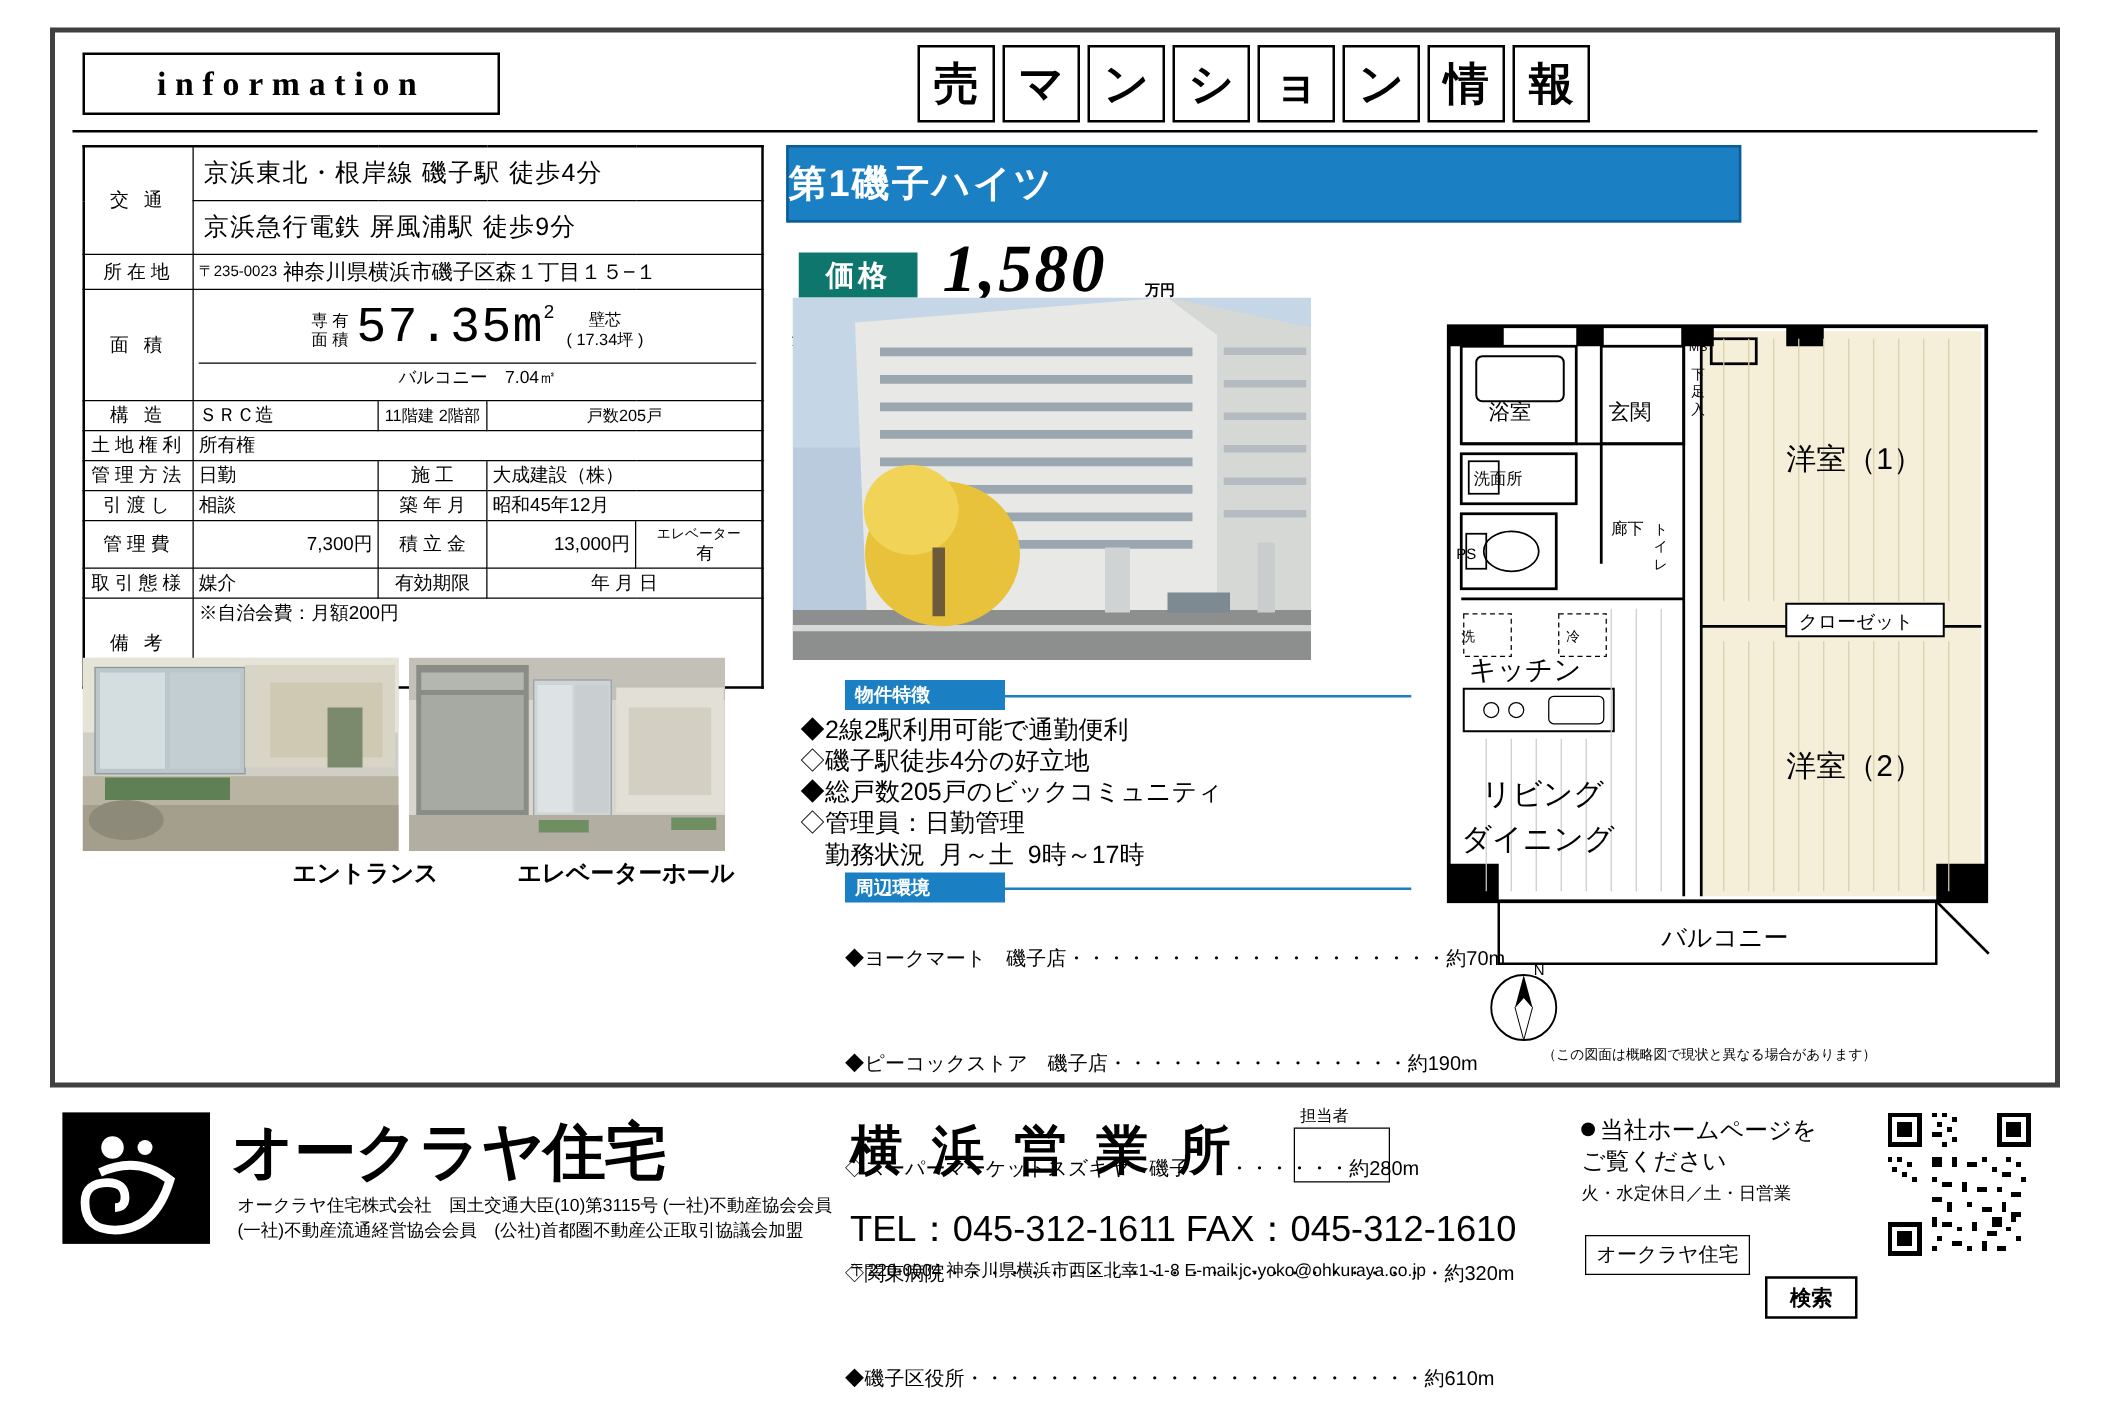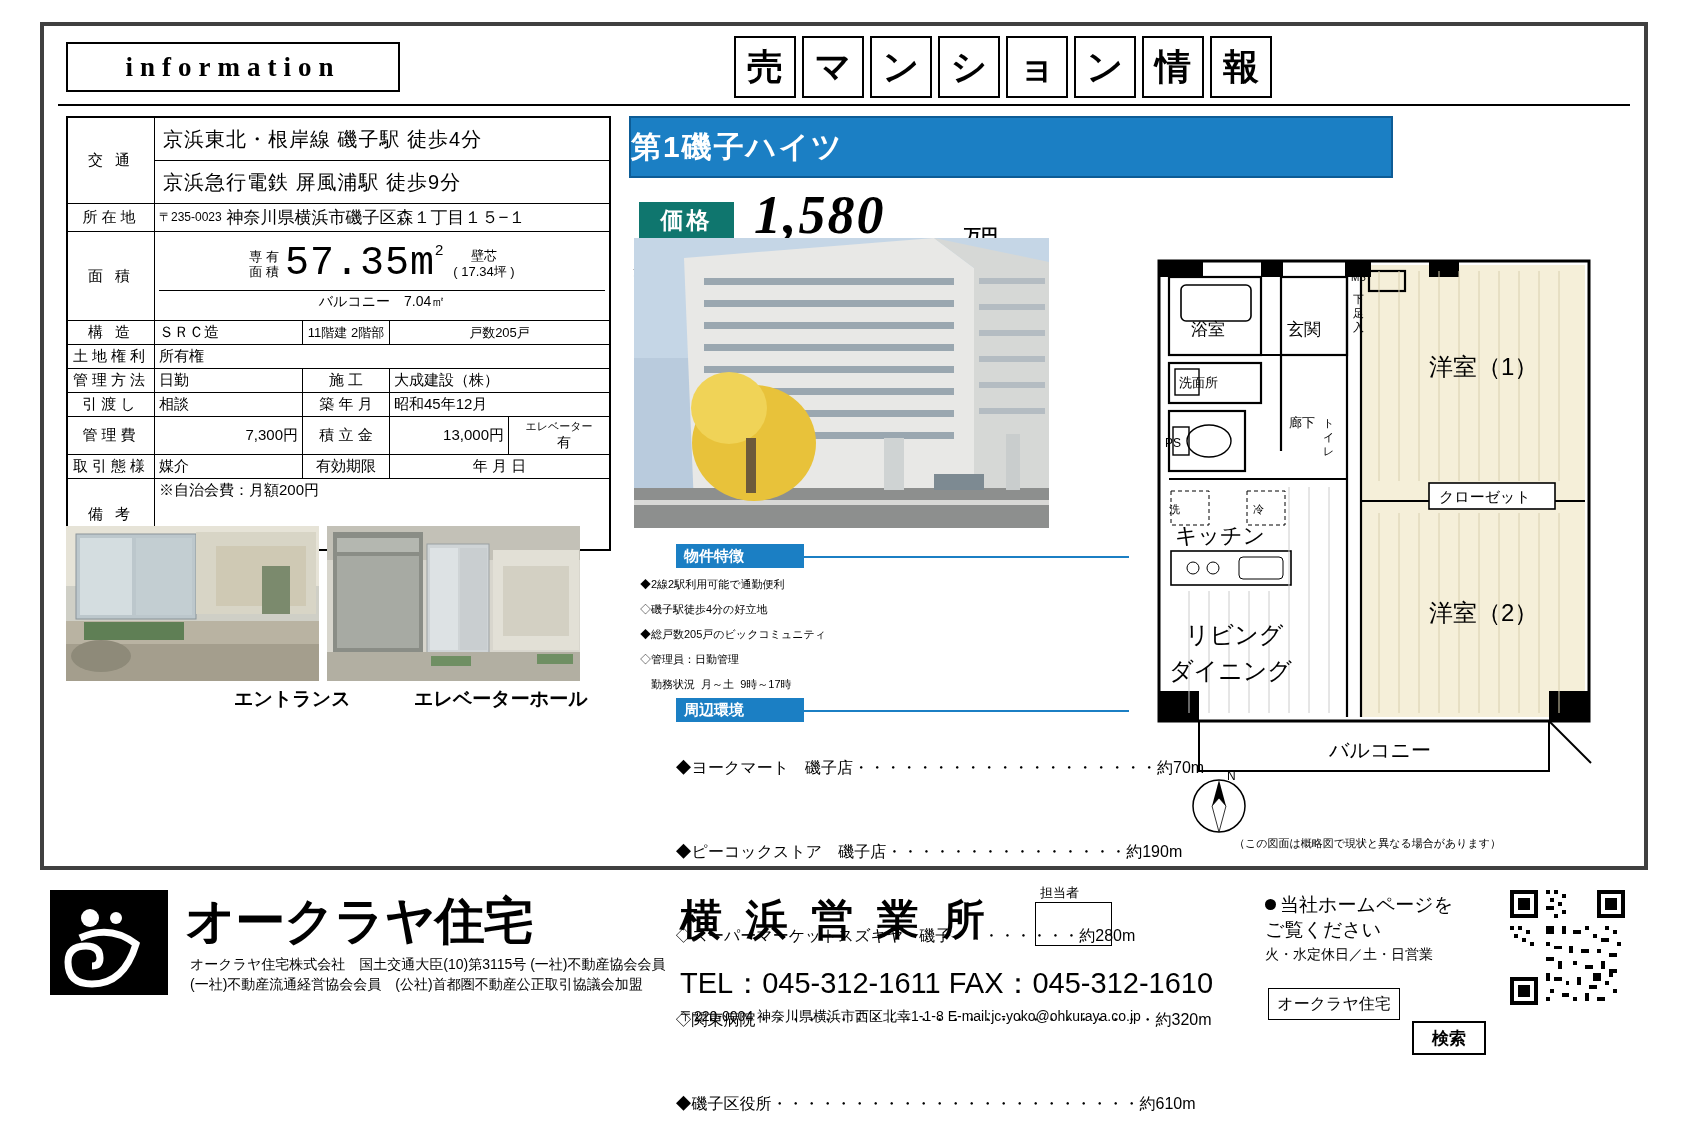--- a/index.html
+++ b/index.html
@@ -42,28 +42,28 @@
   .cap{position:absolute;font-family:"Liberation Serif",serif;font-size:19px;font-weight:bold;}
 
   
   .titlebar{position:absolute;left:585px;top:90px;width:760px;height:58px;background:#1b7fc4;
     border:2px solid #0d5c96;display:flex;align-items:center;justify-content:flex-start;}
   .titlebar span{color:#fff;font-size:30px;font-weight:bold;letter-spacing:2px;}
   .pricebox{position:absolute;left:595px;top:176px;width:95px;height:36px;background:#0f766e;
     display:flex;align-items:center;justify-content:center;color:#fff;font-size:23px;font-weight:bold;letter-spacing:3px;}
   .priceval{position:absolute;left:710px;top:158px;font-family:"Liberation Serif",serif;
     font-size:54px;font-style:italic;font-weight:bold;letter-spacing:2px;}
-  .priceunit{position:absolute;left:920px;top:198px;font-size:17px;font-weight:bold;}
+  .priceunit{position:absolute;left:872px;top:198px;font-size:12px;font-weight:bold;}
   .gaikan{position:absolute;left:590px;top:230px;font-size:19px;font-weight:bold;font-family:"Liberation Serif",serif;}
   .mainphoto{position:absolute;left:590px;top:212px;width:415px;height:290px;overflow:hidden;}
 
   .secbar{position:absolute;height:24px;background:#1b7fc4;color:#fff;font-size:15px;
     display:flex;align-items:center;padding-left:8px;font-weight:bold;margin-left:42px;}
   .secline{position:absolute;height:2px;background:#1b7fc4;}
-  .bullets{position:absolute;font-size:11px;line-height:25px;}
+  .bullets{position:absolute;font-size:20px;line-height:25px;}
   .bullets div{white-space:pre;}
 
   
   .fp{position:absolute;left:1085px;top:225px;width:490px;height:600px;}
   .note{position:absolute;left:1190px;top:810px;font-size:11px;}
 
   
   .footer{position:absolute;left:40px;top:880px;width:1600px;height:215px;}
   .logo{position:absolute;left:10px;top:10px;width:118px;height:105px;background:#000;}
   .company{position:absolute;left:145px;top:8px;font-size:50px;font-weight:bold;letter-spacing:-1px;}

